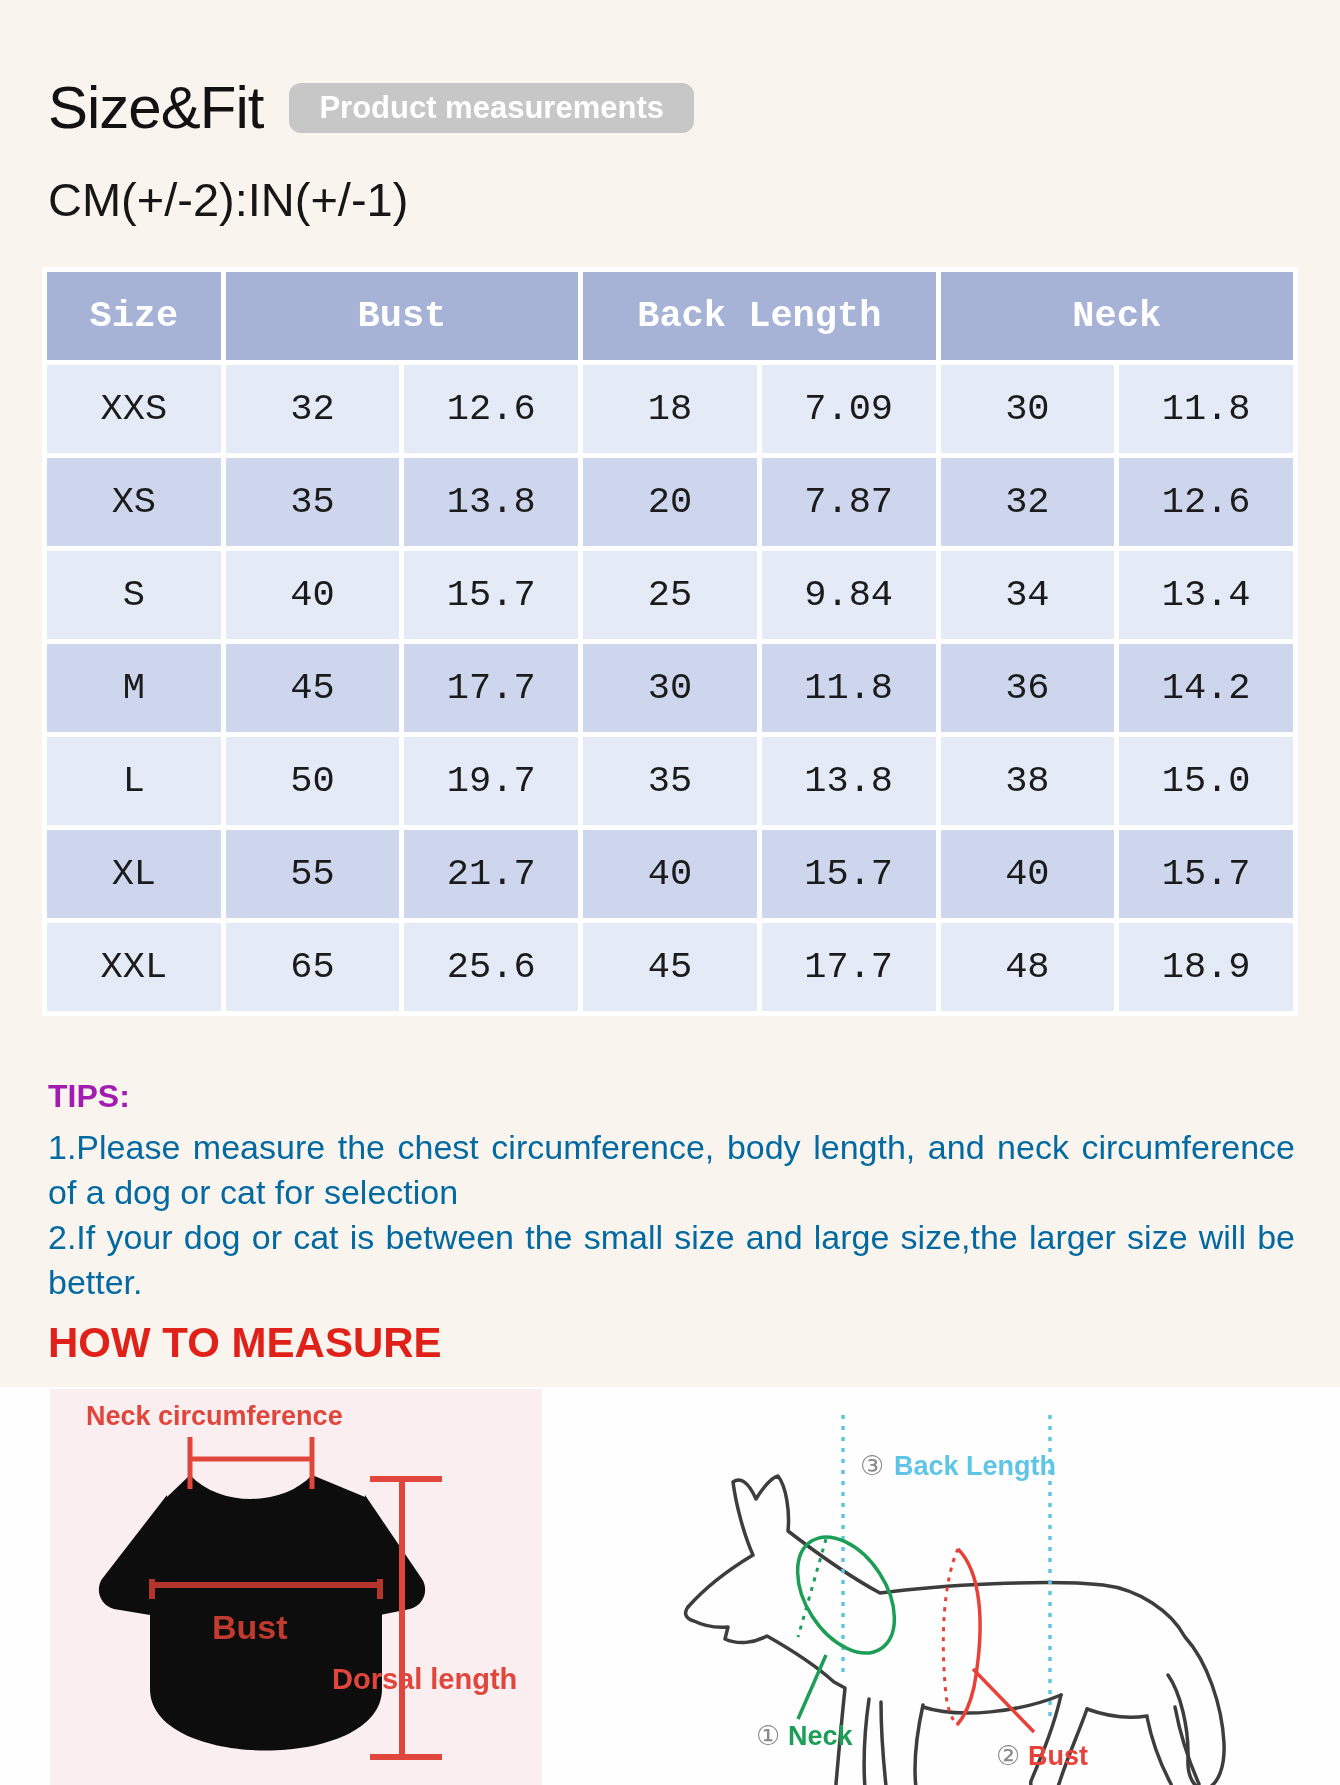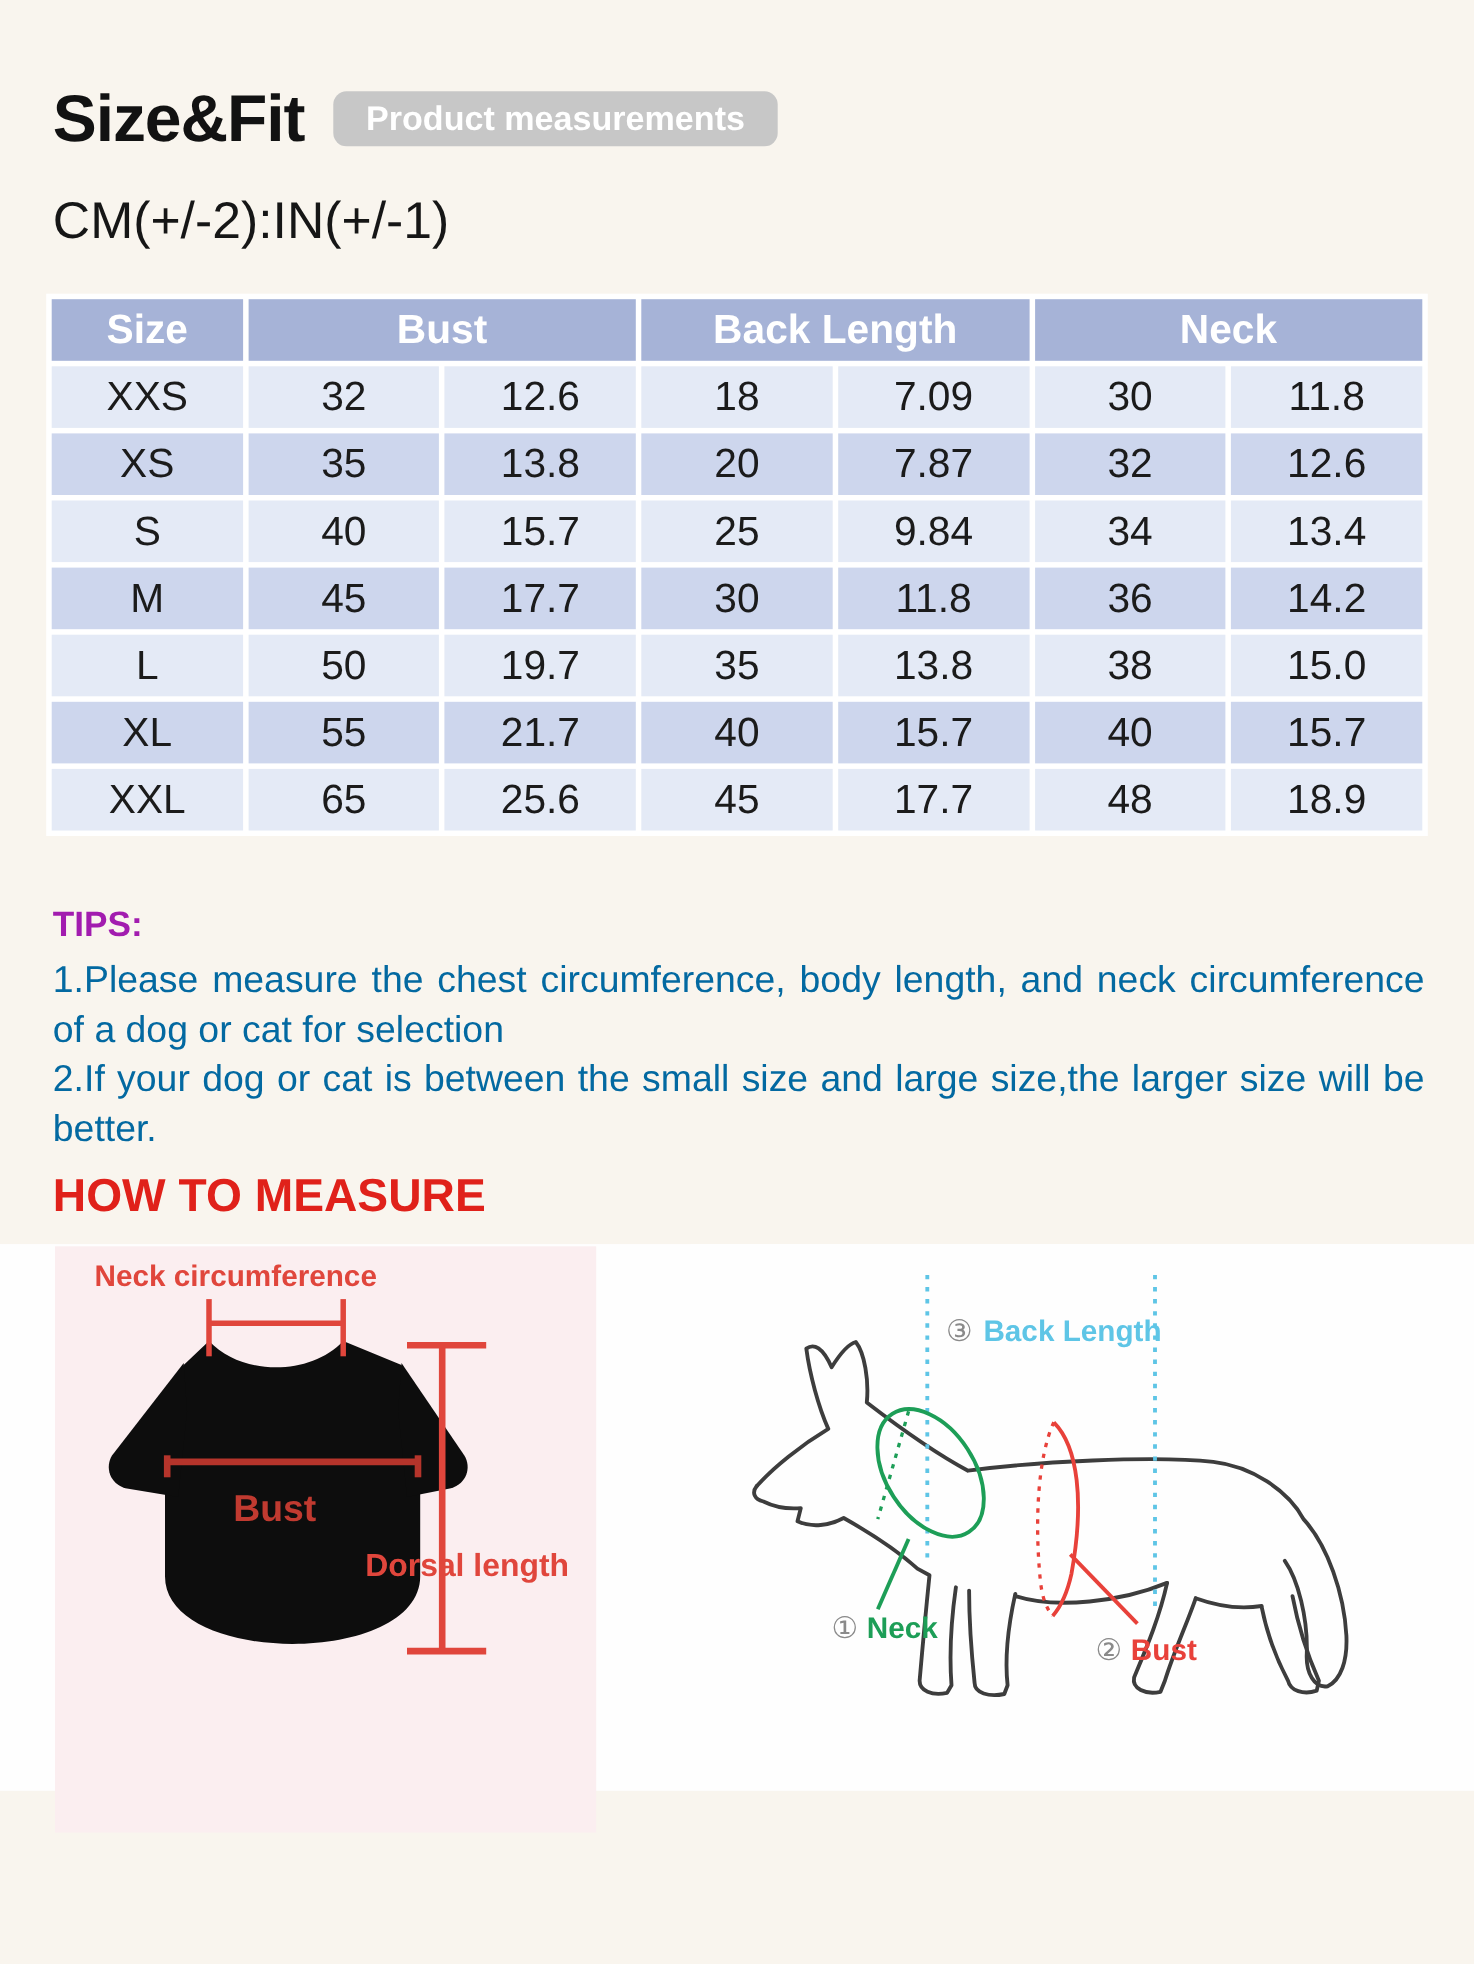--- a/index.html
+++ b/index.html
@@ -7,38 +7,38 @@
     width:1340px;height:1785px;
     background:#f9f5ee;
     font-family:"Liberation Sans","DejaVu Sans",sans-serif;
     color:#1a1a1a;
     overflow:hidden;
   }
   .page{padding-top:78px;}
 
   
   .title-row{display:flex;align-items:center;margin-left:48px;}
-  .main-title{font-size:60px;font-weight:700;letter-spacing:-1px;color:#121212;line-height:1;}
+  .main-title{font-size:60px;font-weight:400;letter-spacing:-1px;color:#121212;line-height:1;}
   .badge{
     margin-left:26px;background:#c7c7c7;color:#ffffff;
     font-size:31px;font-weight:bold;
     padding:7px 30px;border-radius:12px;line-height:1.15;
   }
   .tolerance{margin:34px 0 0 48px;font-size:47px;font-weight:500;color:#161616;letter-spacing:0;}
 
   
   table.size-table{
     margin:40px 0 0 42px;
     width:1256px;table-layout:fixed;
     border-collapse:separate;border-spacing:5px;
     background:#ffffff;
   }
   table.size-table td,table.size-table th{
     text-align:center;vertical-align:middle;
-    height:56px;font-size:37px;padding:0;
+    height:56px;font-size:37px;padding:16px;font-family:Liberation Mono, monospace;
   }
   .grp{background:#a6b3d7;color:#ffffff;font-weight:bold;font-size:38px;}
   tr.row-dark td{background:#cdd6ed;}
   tr.row-light td{background:#e4eaf6;}
   td{color:#1b1b1b;}
 
   
   .tips-heading{margin:62px 0 0 48px;font-size:32px;font-weight:bold;color:#a21caf;}
   .tips-text{margin:10px 45px 0 48px;font-size:34px;line-height:1.32;color:#0369a1;text-align:justify;}
   .tips-text p{margin:0;}

